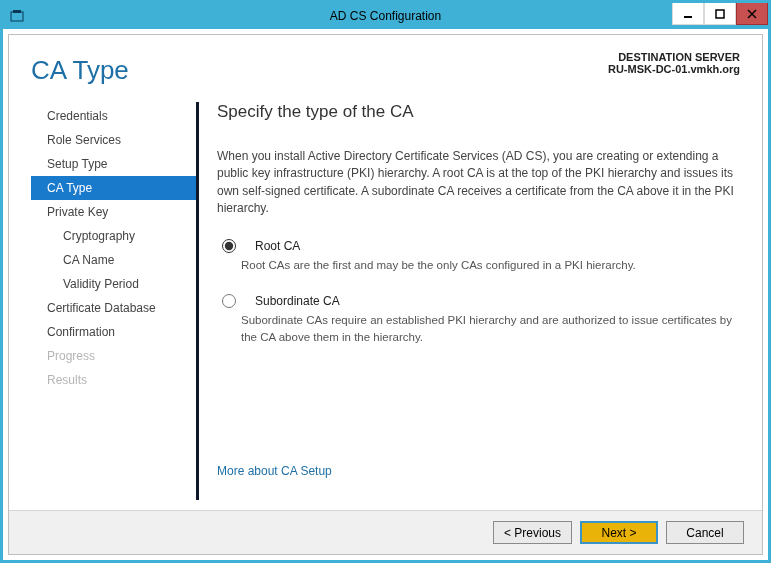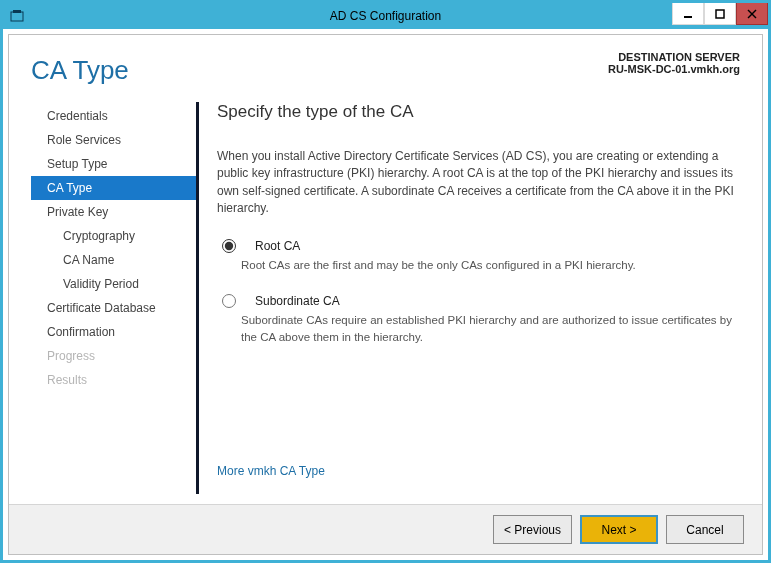--- a/index.html
+++ b/index.html
@@ -126,21 +126,21 @@
   .footer {
     border-top: 1px solid #d5d5d5;
     background: #f0f0f0;
     padding: 10px 18px;
     display:flex;
     justify-content:flex-end;
     gap: 8px;
   }
   .footer button {
     min-width: 78px;
-    height: 29px;
+    height: 23px;
     font-size: 12px;
     border: 1px solid #8a8a8a;
     background: #eaeaea;
     cursor: pointer;
     padding: 0 10px;
   }
   .footer button.primary { border: 2px solid #3a94c5; background:#eab308;}
   .footer button.disabled { color:#a0a0a0; border-color:#c0c0c0; background:#f2f2f2; cursor:default;}
 </style>
 </head>
@@ -214,21 +214,21 @@
             </div>
             <div class="opt">
               <div class="opt-head">
                 <input type="radio" name="catype" style="">
                 <label>Subordinate CA</label>
               </div>
               <div class="opt-desc">Subordinate CAs require an established PKI hierarchy and are authorized to issue certificates by the CA above them in the hierarchy.</div>
             </div>
           </div>
 
-        <span class="more-link">More vmkh CA Type</span>
+        <span class="more-link">More about CA Setup</span>
       </div>
     </div>
 
     <div class="footer">
       <button>&lt; Previous</button>
       <button class="primary">Next &gt;</button>
       <button>Cancel</button>
     </div>
   </div>
 </div>

